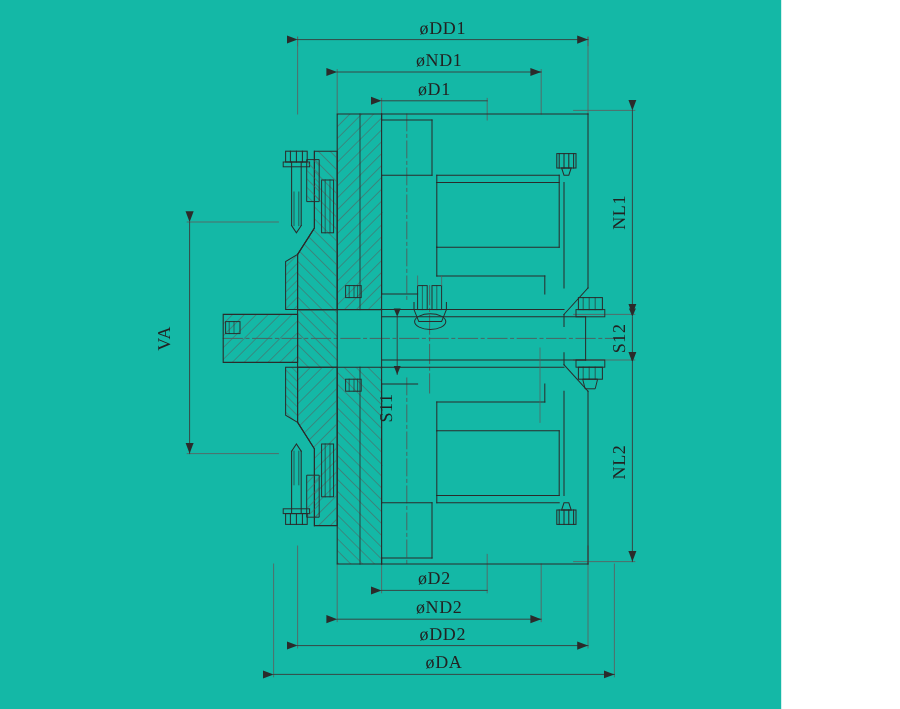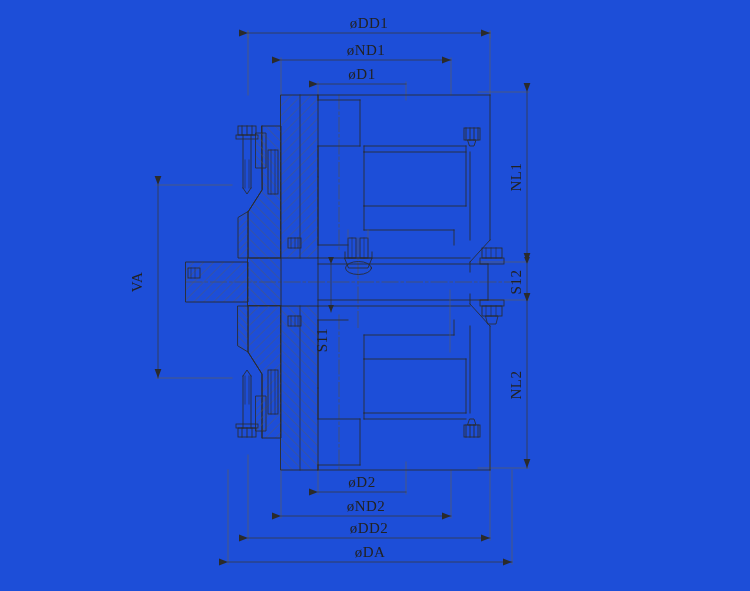--- a/index.html
+++ b/index.html
@@ -1,18 +1,18 @@
 <!DOCTYPE html>
 <html><head>
 <meta charset="utf-8">
 <style>
   html,body{margin:0;padding:0;background:#ffffff;}
   body{width:750px;height:591px;overflow:hidden;
        font-family:"Liberation Serif",serif;}
-  #stage{position:relative;width:750px;height:591px;background:#1d4ed8;}
+  #stage{position:relative;width:607px;height:591px;background:#14b8a6;padding-left:44px;}
   svg#dwg{position:absolute;left:0;top:0;width:750px;height:591px;}
   .lbl{font-family:"Liberation Serif",serif;font-size:15px;fill:#222;
        letter-spacing:.5px;}
 </style>
 </head>
 <body>
 
 <div id="stage">
 <svg id="dwg" viewBox="0 0 750 591">
   <defs>

